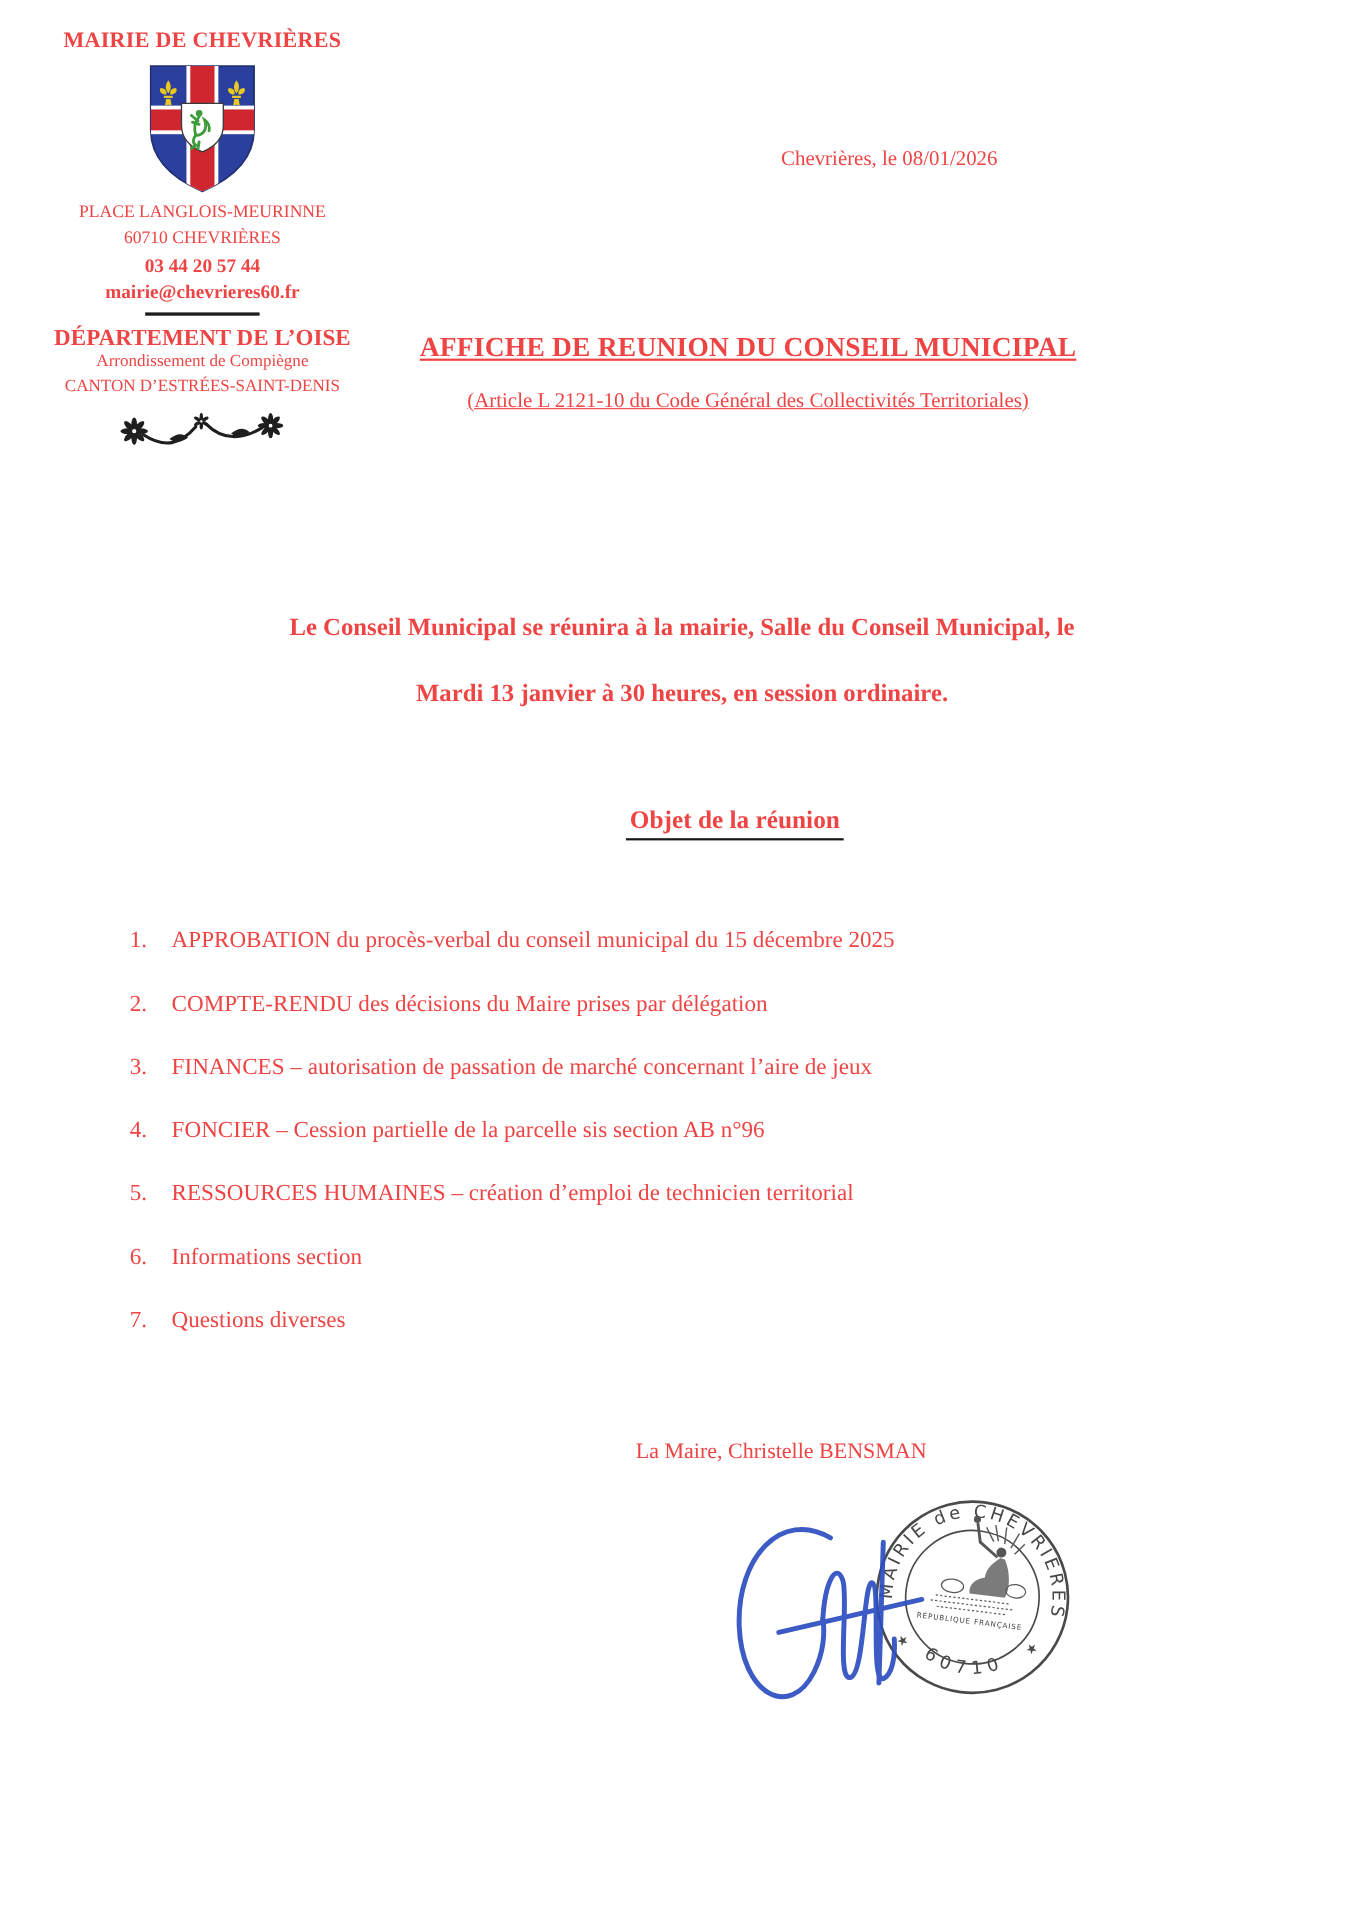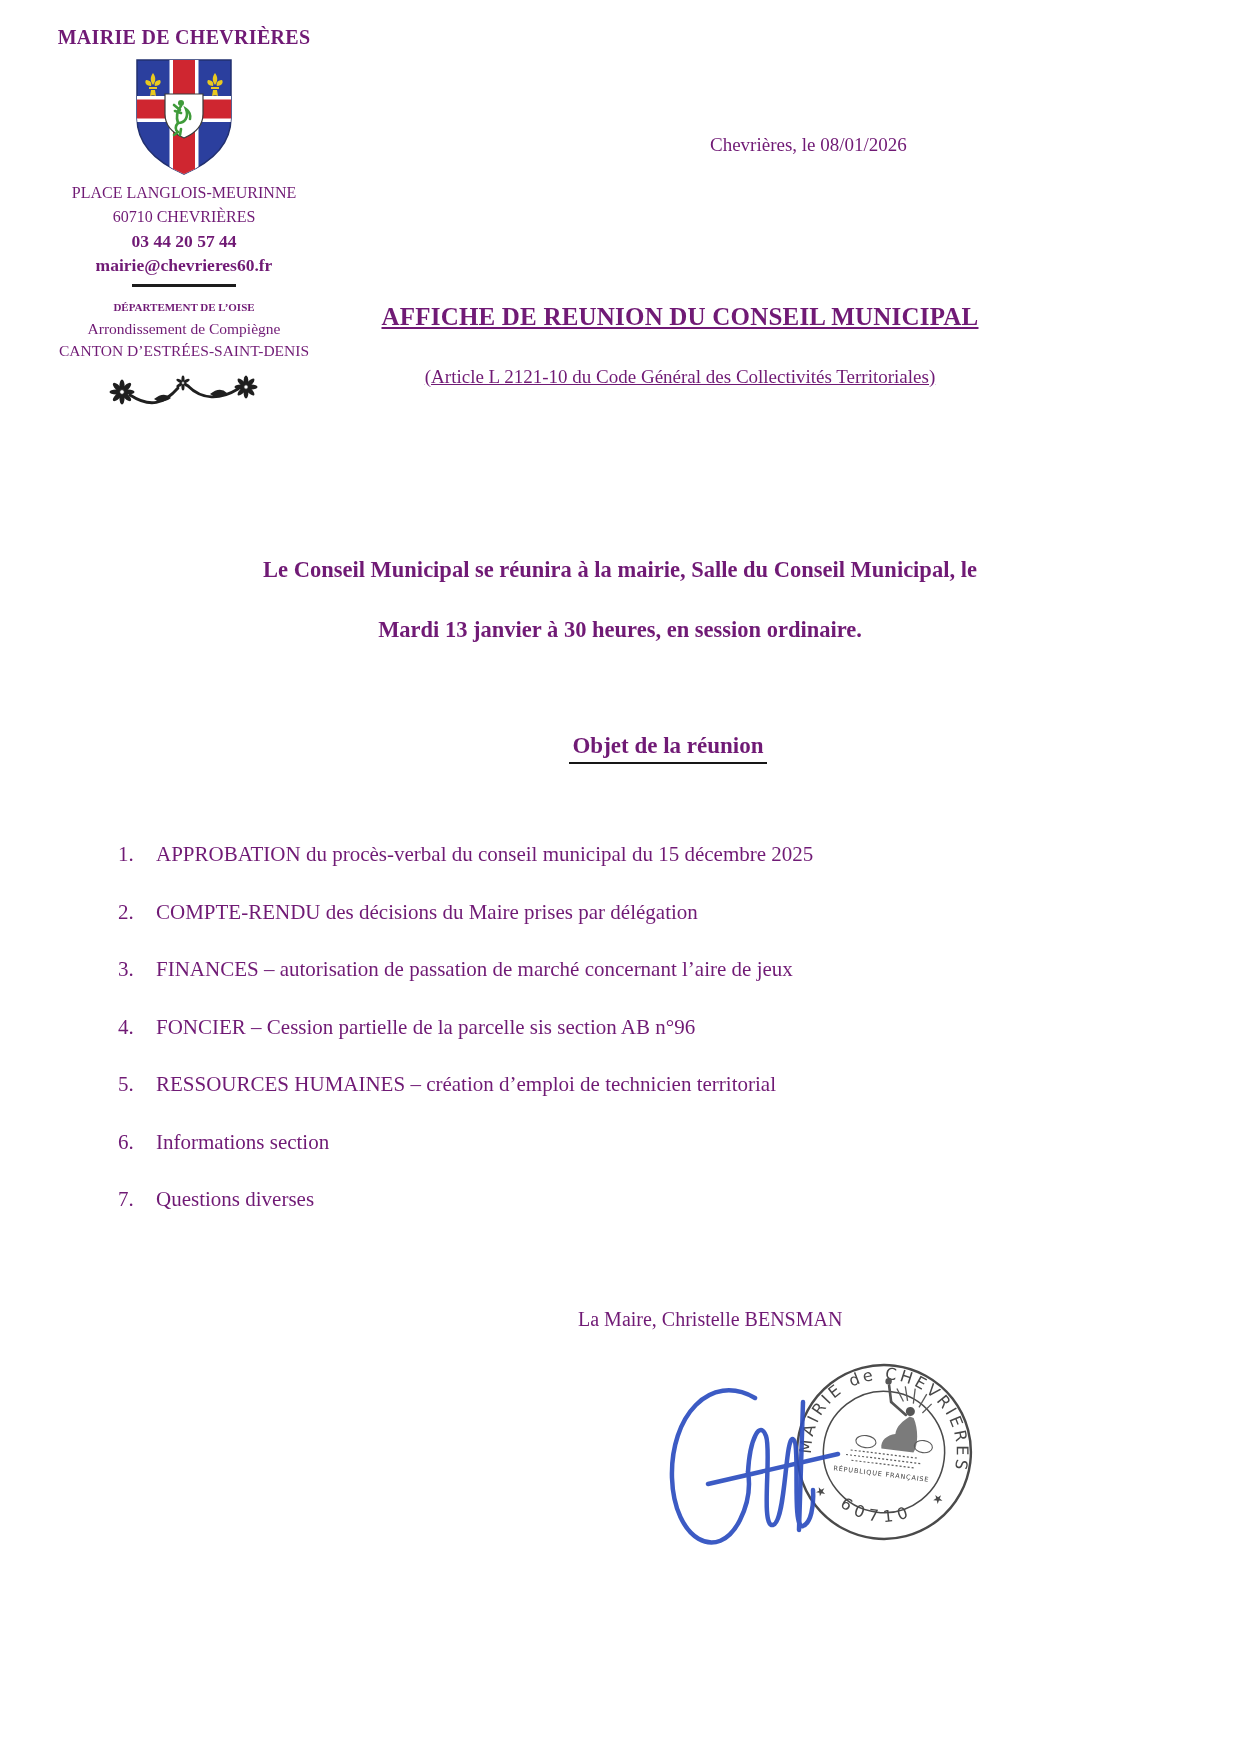--- a/index.html
+++ b/index.html
@@ -1,34 +1,34 @@
 <!DOCTYPE html>
 <html><head>
 <meta charset="utf-8">
 <style>
   html,body{margin:0;padding:0;background:#ffffff;}
   .page{
     position:relative;width:1240px;height:1755px;background:#ffffff;
-    font-family:"Liberation Serif", serif;color:#701a75;overflow:hidden;
+    font-family:"Liberation Serif", serif;color:#ef4444;overflow:hidden;
   }
   
   .letterhead{position:absolute;left:38px;top:26px;width:292px;text-align:center;}
   .org-name{font-size:20px;font-weight:bold;letter-spacing:.3px;}
   .coat{display:block;margin:7px auto 3px;width:106px;height:122px;}
   .addr{font-size:16px;line-height:24px;}
   .addr.strong{font-weight:bold;font-size:17.5px;}
   .rule{width:104px;height:2.5px;background:#1c1c1c;margin:7px auto 9px;}
-  .dept{font-size:11px;font-weight:bold;line-height:22px;}
+  .dept{font-size:21px;font-weight:bold;line-height:22px;}
   .subdept{font-size:15.5px;font-weight:normal;line-height:22px;}
   .flourish{display:block;margin:9px auto 0;width:172px;height:46px;}
   
   .date-line{position:absolute;left:710px;top:134px;font-size:19px;}
   .title-block{position:absolute;left:350px;top:303px;width:660px;text-align:center;text-decoration:underline;}
   .title{font-size:25px;font-weight:bold;letter-spacing:.2px;}
-  .subtitle{font-size:19px;margin-top:35px;font-weight:normal;}
+  .subtitle{font-size:19px;margin-top:23px;font-weight:normal;}
   
   .body-par{position:absolute;left:100px;top:540px;width:1040px;text-align:center;
     font-weight:bold;font-size:22.5px;line-height:60px;}
   .agenda-heading-wrap{position:absolute;left:0;top:733px;width:1240px;text-align:center;
     padding-left:96px;box-sizing:border-box;}
   .agenda-heading{font-size:23px;font-weight:bold;border-bottom:2.5px solid #161616;
     padding:0 3px 3px;display:inline-block;}
   .agenda{position:absolute;left:118px;top:842px;margin:0;padding:0;list-style:none;
     font-size:21px;width:1000px;}
   .agenda li{margin:0 0 33.5px 0;line-height:24px;}

